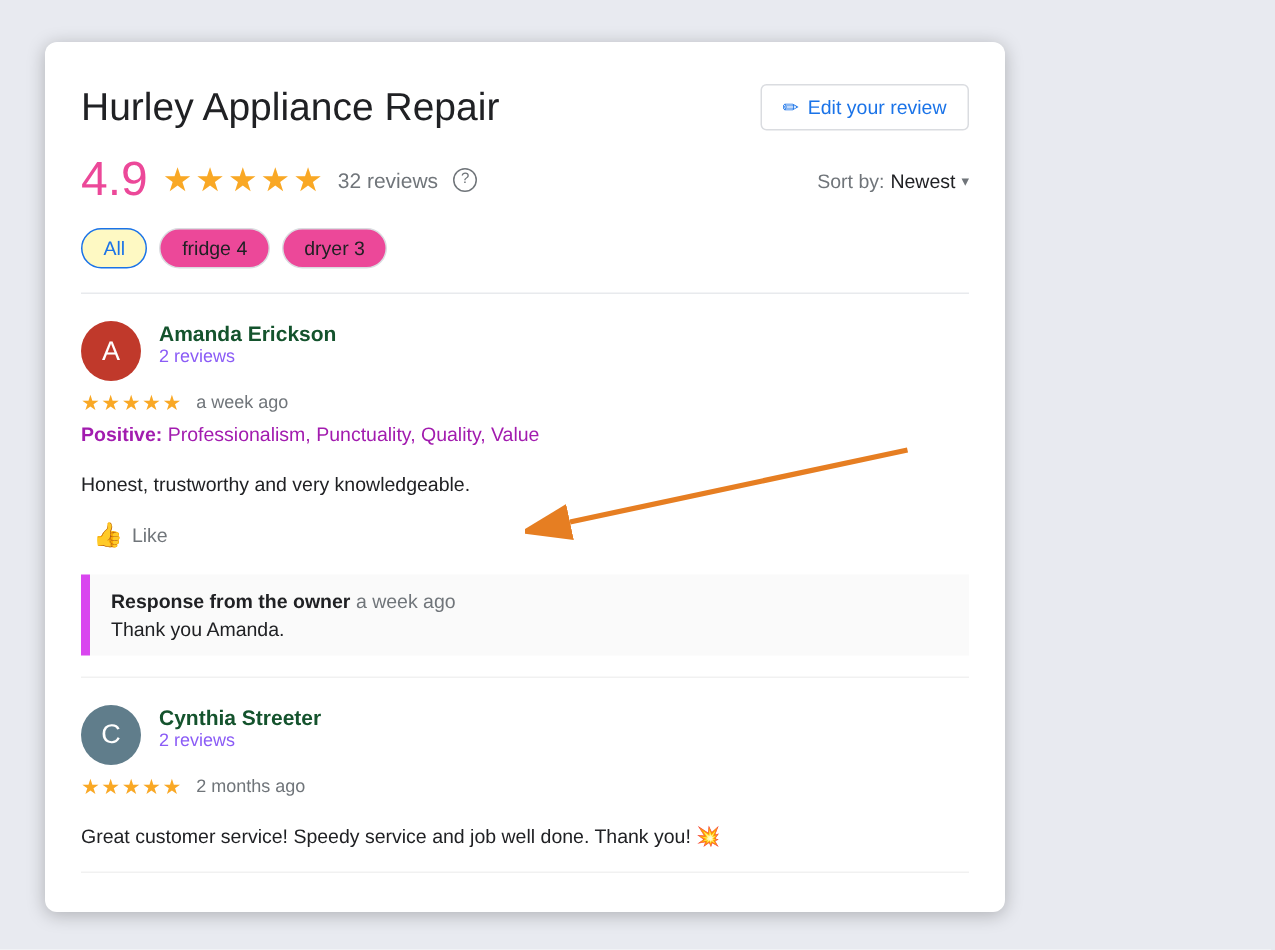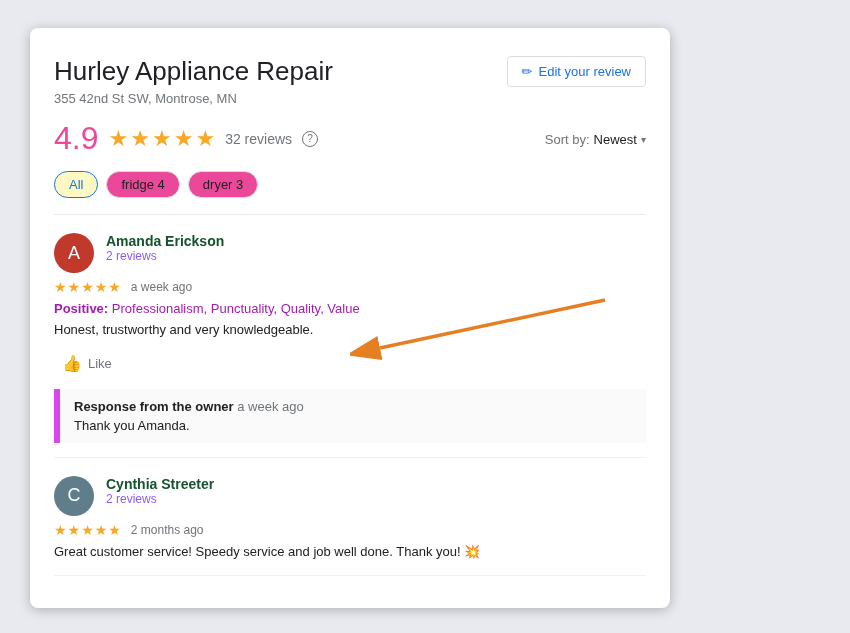--- a/index.html
+++ b/index.html
@@ -34,21 +34,21 @@
       display: flex;
       flex-direction: column;
     }
     .panel-header {
       padding: 28px 24px 0 24px;
       flex-shrink: 0;
     }
     .header-top {
       display: flex;
       justify-content: space-between;
-      align-items: flex-start;
+      align-items: center;
     }
     .business-name {
       font-size: 26px;
       font-weight: 400;
       color: #202124;
       line-height: 1.2;
     }
     .business-address {
       font-size: 13px;
       color: #70757a;
@@ -209,21 +209,21 @@
     }
     .review-positive {
       font-size: 13px;
       color: #a21caf;
       margin-top: 6px;
     }
     .review-positive strong { font-weight: 700; }
     .review-text {
       font-size: 13px;
       color: #202124;
-      margin-top: 4px;
+      margin-top: 16px;
       line-height: 1.5;
     }
     .like-row {
       display: flex;
       align-items: center;
       gap: 6px;
       margin-top: 10px;
     }
     .like-btn {
       display: flex;
@@ -271,21 +271,20 @@
 </head>
 <body>
 
 <div class="map-bg"></div>
 
 <div class="panel">
   <div class="panel-header">
     <div class="header-top">
       <div>
         <div class="business-name">Hurley Appliance Repair</div>
-        <div class="business-address">355 42nd St SW, Montrose, MN</div>
       </div>
       <button class="edit-review-btn">
         <span class="pencil-icon">✏</span>
         <span>Edit your review</span>
       </button>
     </div>
 
     <div class="rating-row">
       <span class="rating-number">4.9</span>
       <div class="stars-large">

